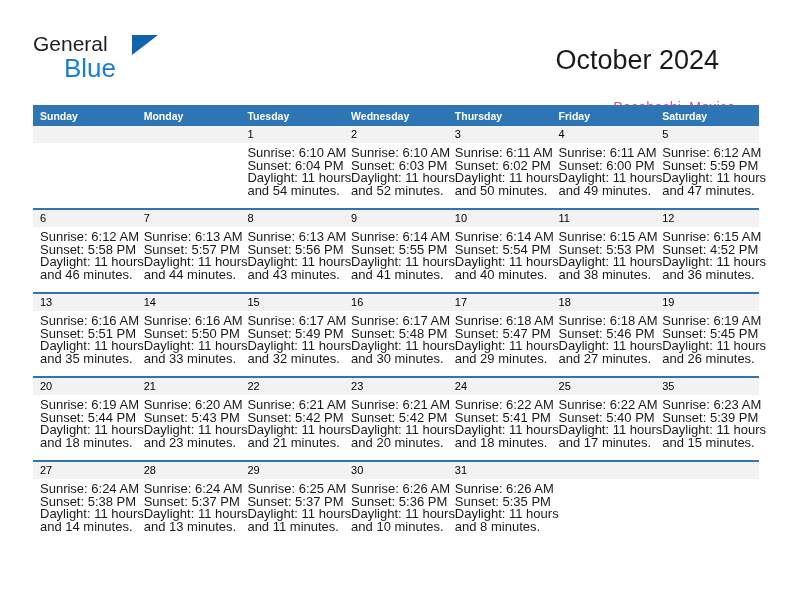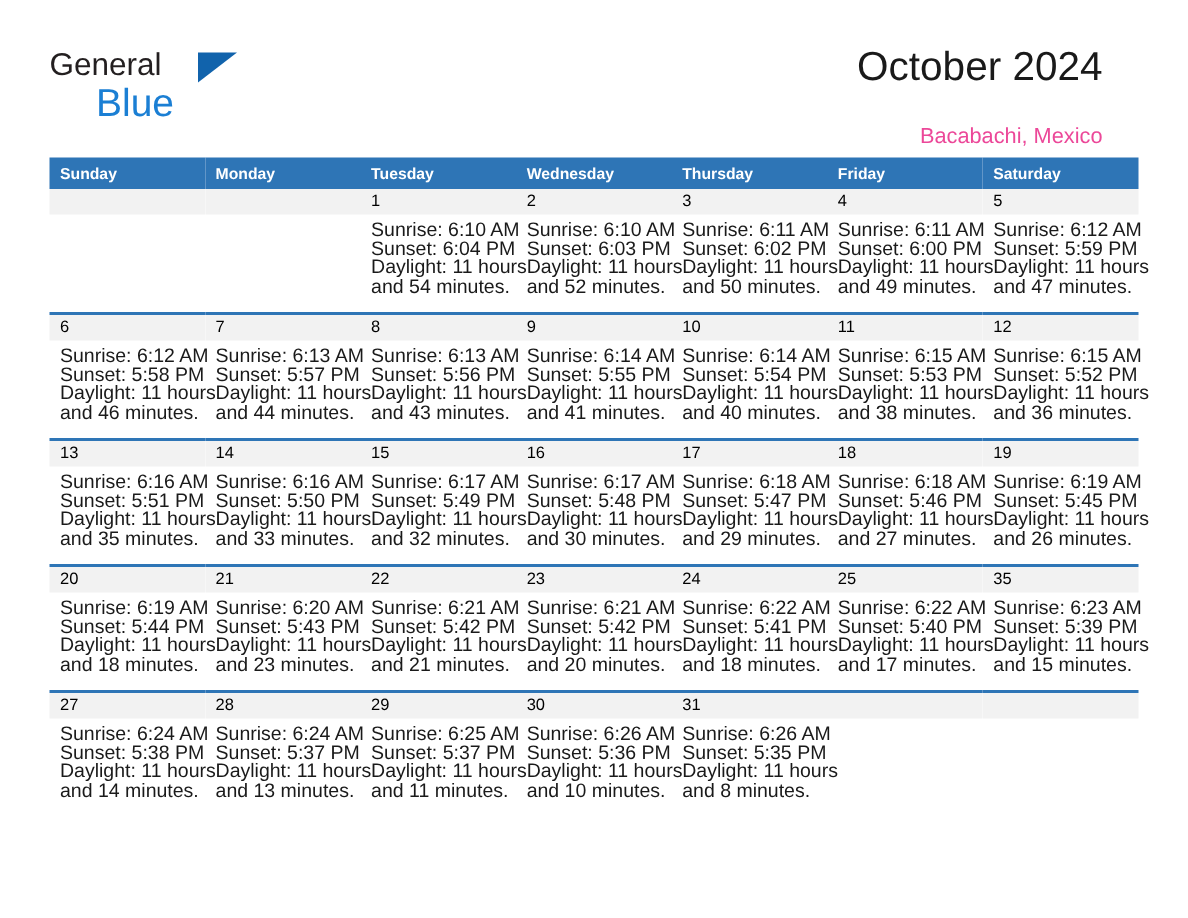--- a/index.html
+++ b/index.html
@@ -66,21 +66,21 @@
     position: absolute;
     right: 0;
     top: 0;
     text-align: right;
   }
   .cal-title {
     font-size: 27px;
     line-height: 32px;
     color: #1a1a1a;
     font-weight: normal;
-    margin: 0;
+    margin: 16px;
     white-space: nowrap;
   }
   .cal-subtitle {
     font-size: 14.5px;
     line-height: 22px;
     color: #ec4899;
     margin: 20px 0 0 0;
     white-space: nowrap;
   }
 
@@ -275,21 +275,21 @@
               <div>Sunrise: 6:15 AM</div>
               <div>Sunset: 5:53 PM</div>
               <div>Daylight: 11 hours</div>
               <div>and 38 minutes.</div>
             </div>
           </td>
           <td>
             <div class="daynum">12</div>
             <div class="cellbody">
               <div>Sunrise: 6:15 AM</div>
-              <div>Sunset: 5:52 PM</div>
+              <div>Sunset: 4:52 PM</div>
               <div>Daylight: 11 hours</div>
               <div>and 36 minutes.</div>
             </div>
           </td>
         </tr>
         <tr>
           <td>
             <div class="daynum">13</div>
             <div class="cellbody">
               <div>Sunrise: 6:16 AM</div>

